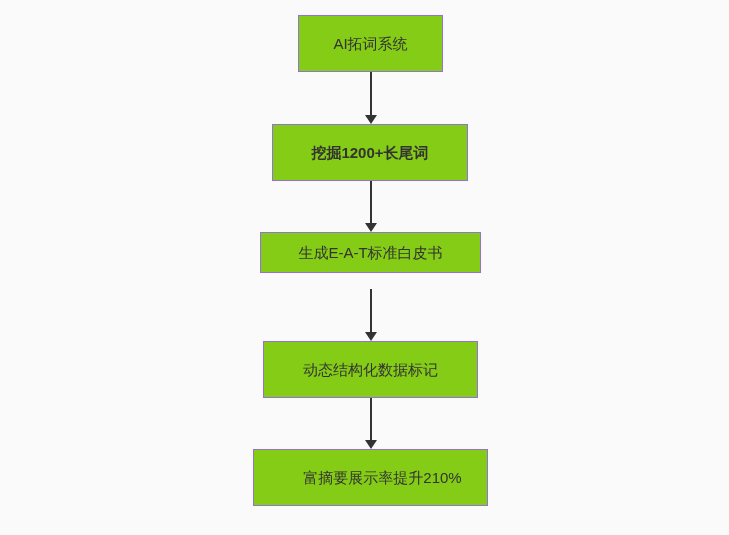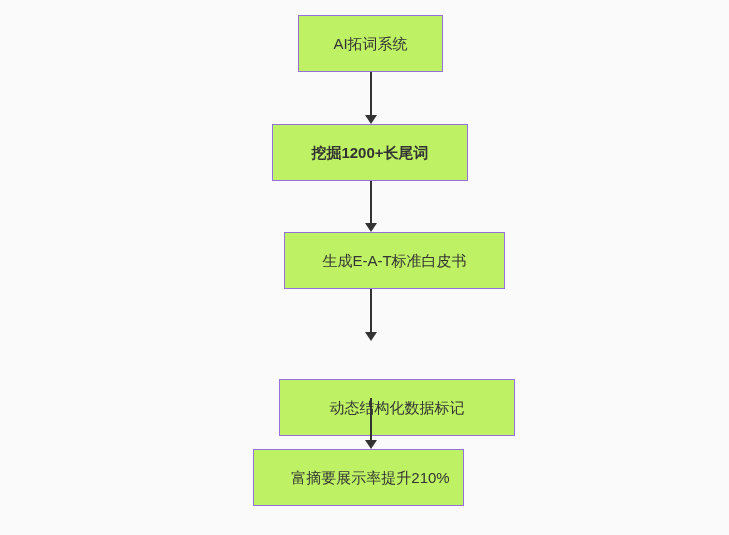--- a/index.html
+++ b/index.html
@@ -12,35 +12,35 @@
   .canvas {
     position: relative;
     width: 729px;
     height: 535px;
     background: #fafafa;
     overflow: hidden;
   }
   .flow-node {
     position: absolute;
     box-sizing: border-box;
-    background: #bef264;
+    background: #84cc16;
     border: 1px solid #9370DB;
     color: #333333;
     font-size: 15px;
     display: flex;
     align-items: center;
     justify-content: center;
     text-align: right;
     line-height: 1.2;
   }
   .node-1 { left: 298px; top: 15px;  width: 145px; height: 57px; }
   .node-2 { left: 272px; top: 124px; width: 196px; height: 57px; font-weight: bold; }
-  .node-3 { left: 260px; top: 232px; width: 221px; height: 57px; margin-left: 24px; }
-  .node-4 { left: 279px; top: 341px; width: 236px; height: 57px; margin-top: 38px; }
-  .node-5 { left: 253px; top: 449px; width: 211px; height: 57px; padding-left: 24px; }
+  .node-3 { left: 260px; top: 232px; width: 221px; height: 41px; }
+  .node-4 { left: 263px; top: 341px; width: 215px; height: 57px; }
+  .node-5 { left: 253px; top: 449px; width: 235px; height: 57px; padding-left: 24px; }
   .arrow {
     position: absolute;
     left: 364px;
     width: 13px;
     display: flex;
     flex-direction: column;
     align-items: center;
   }
   .arrow-1 { top: 72px;  height: 52px; }
   .arrow-2 { top: 181px; height: 51px; }

